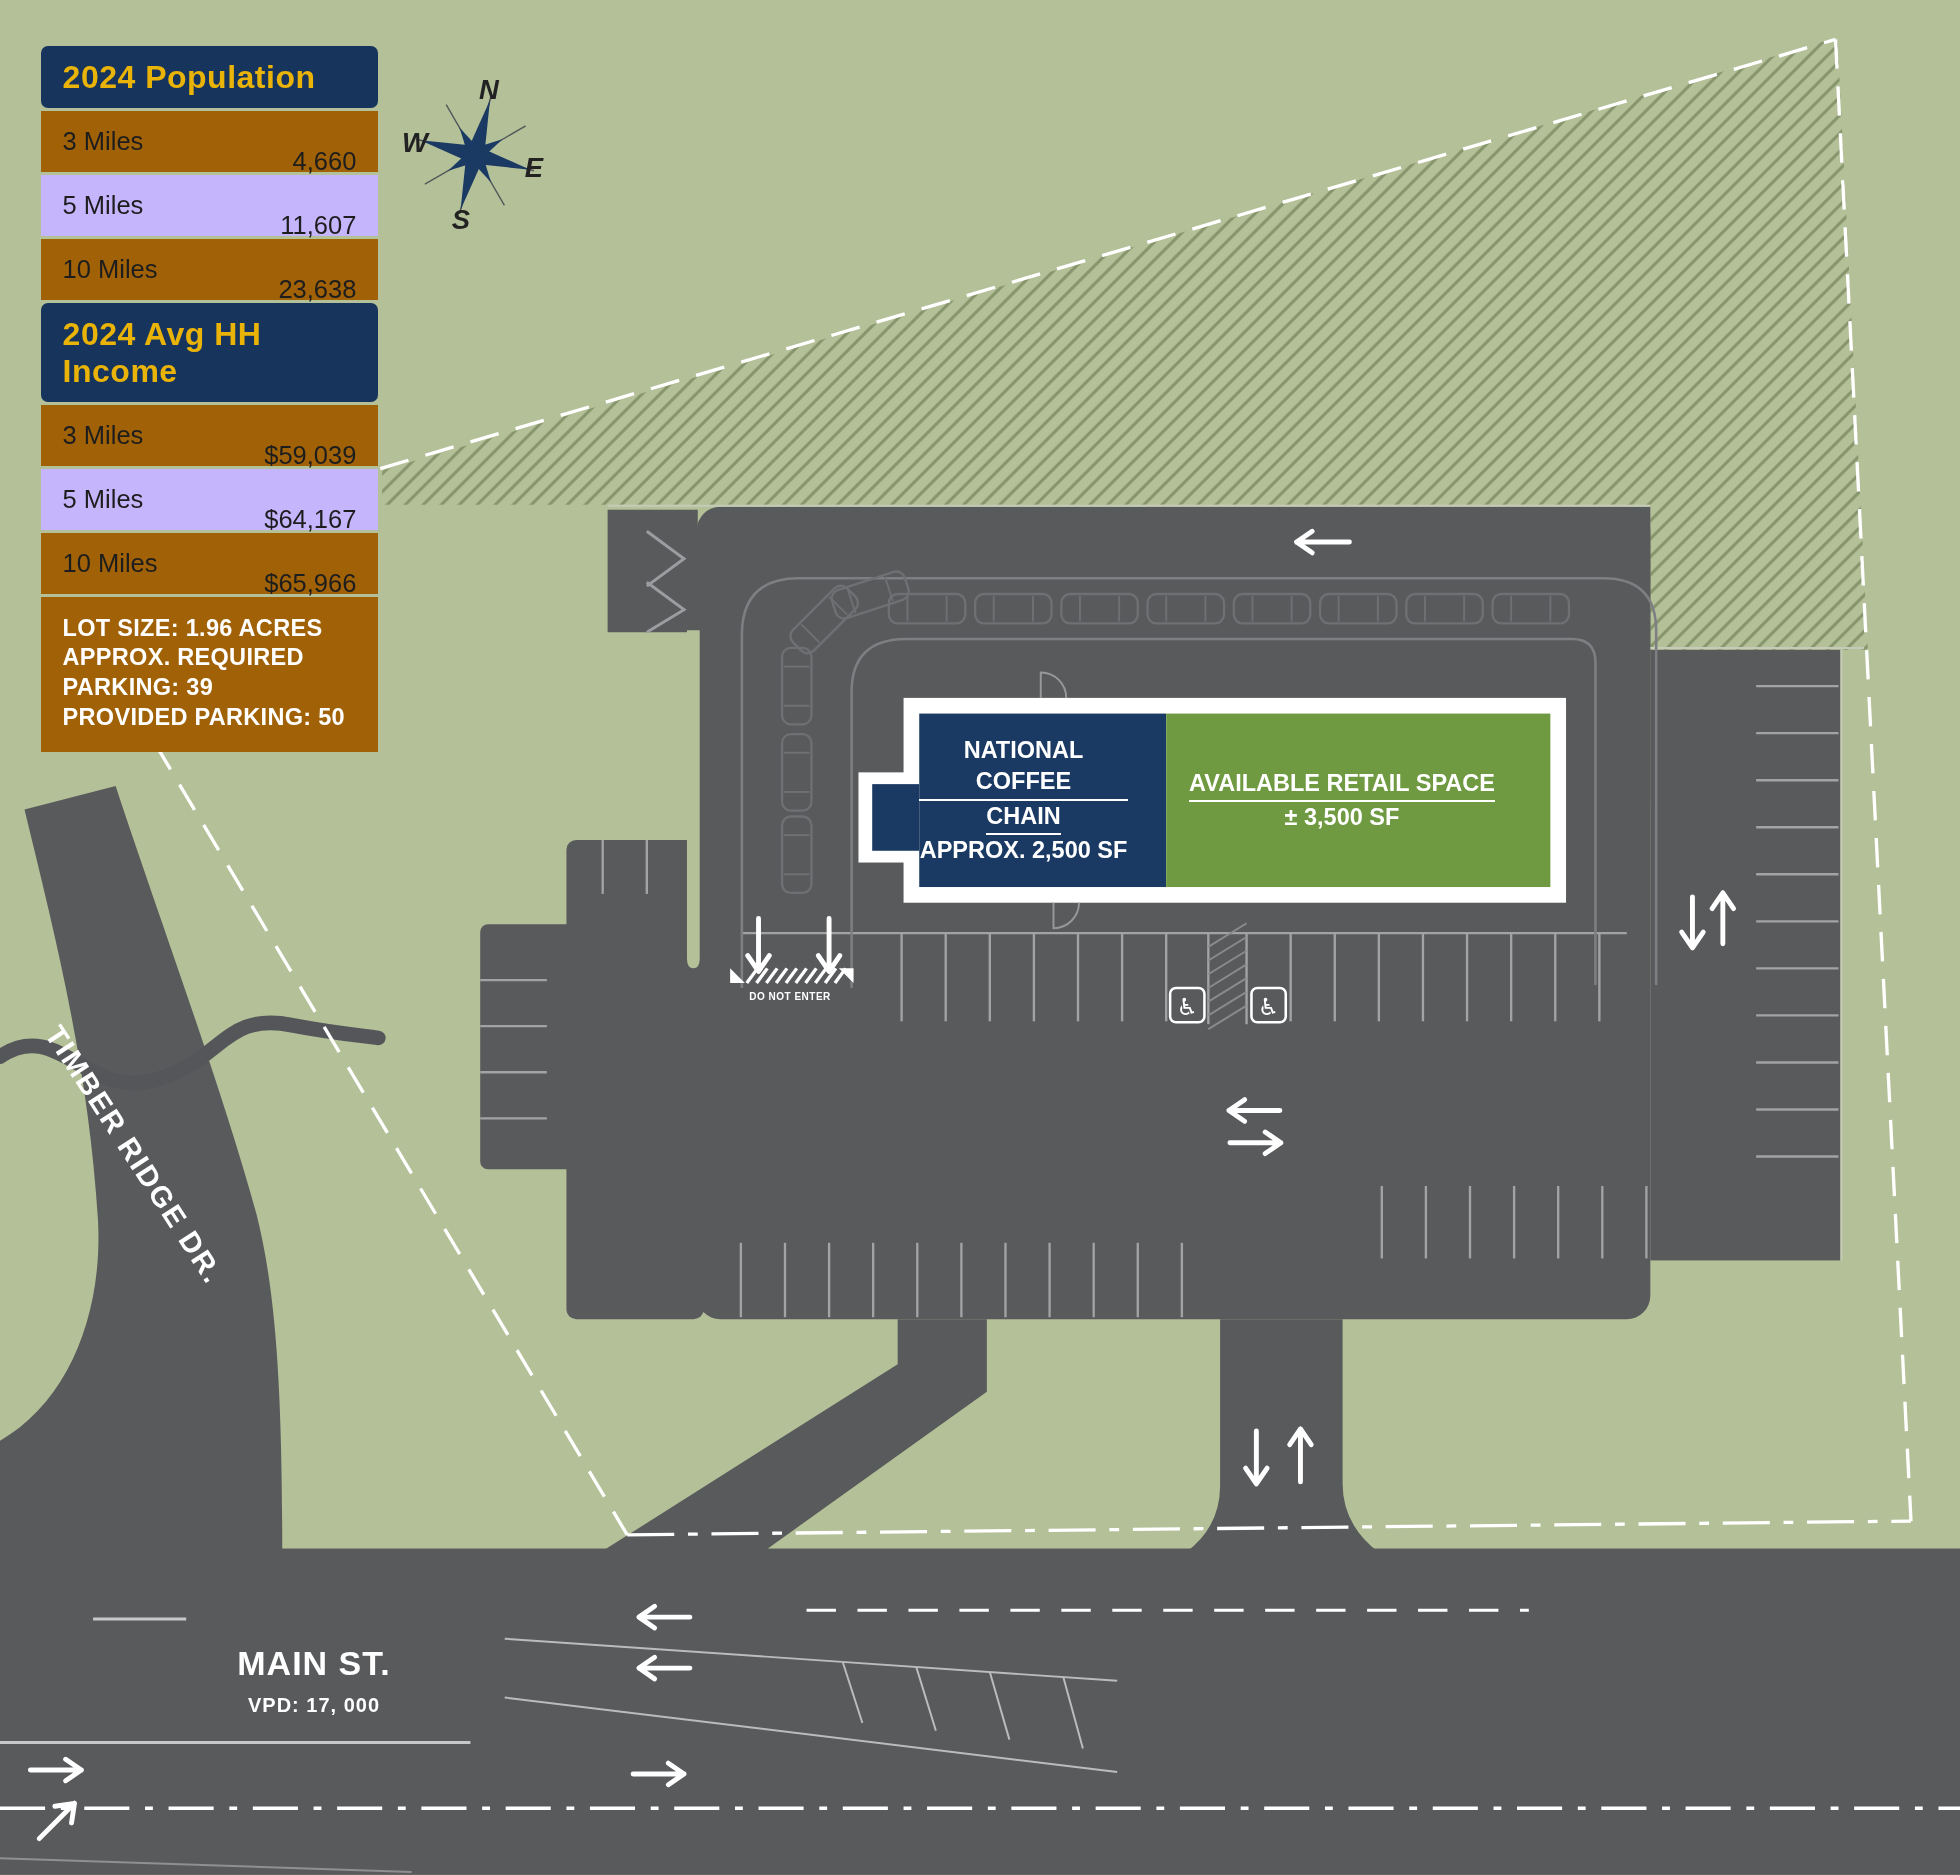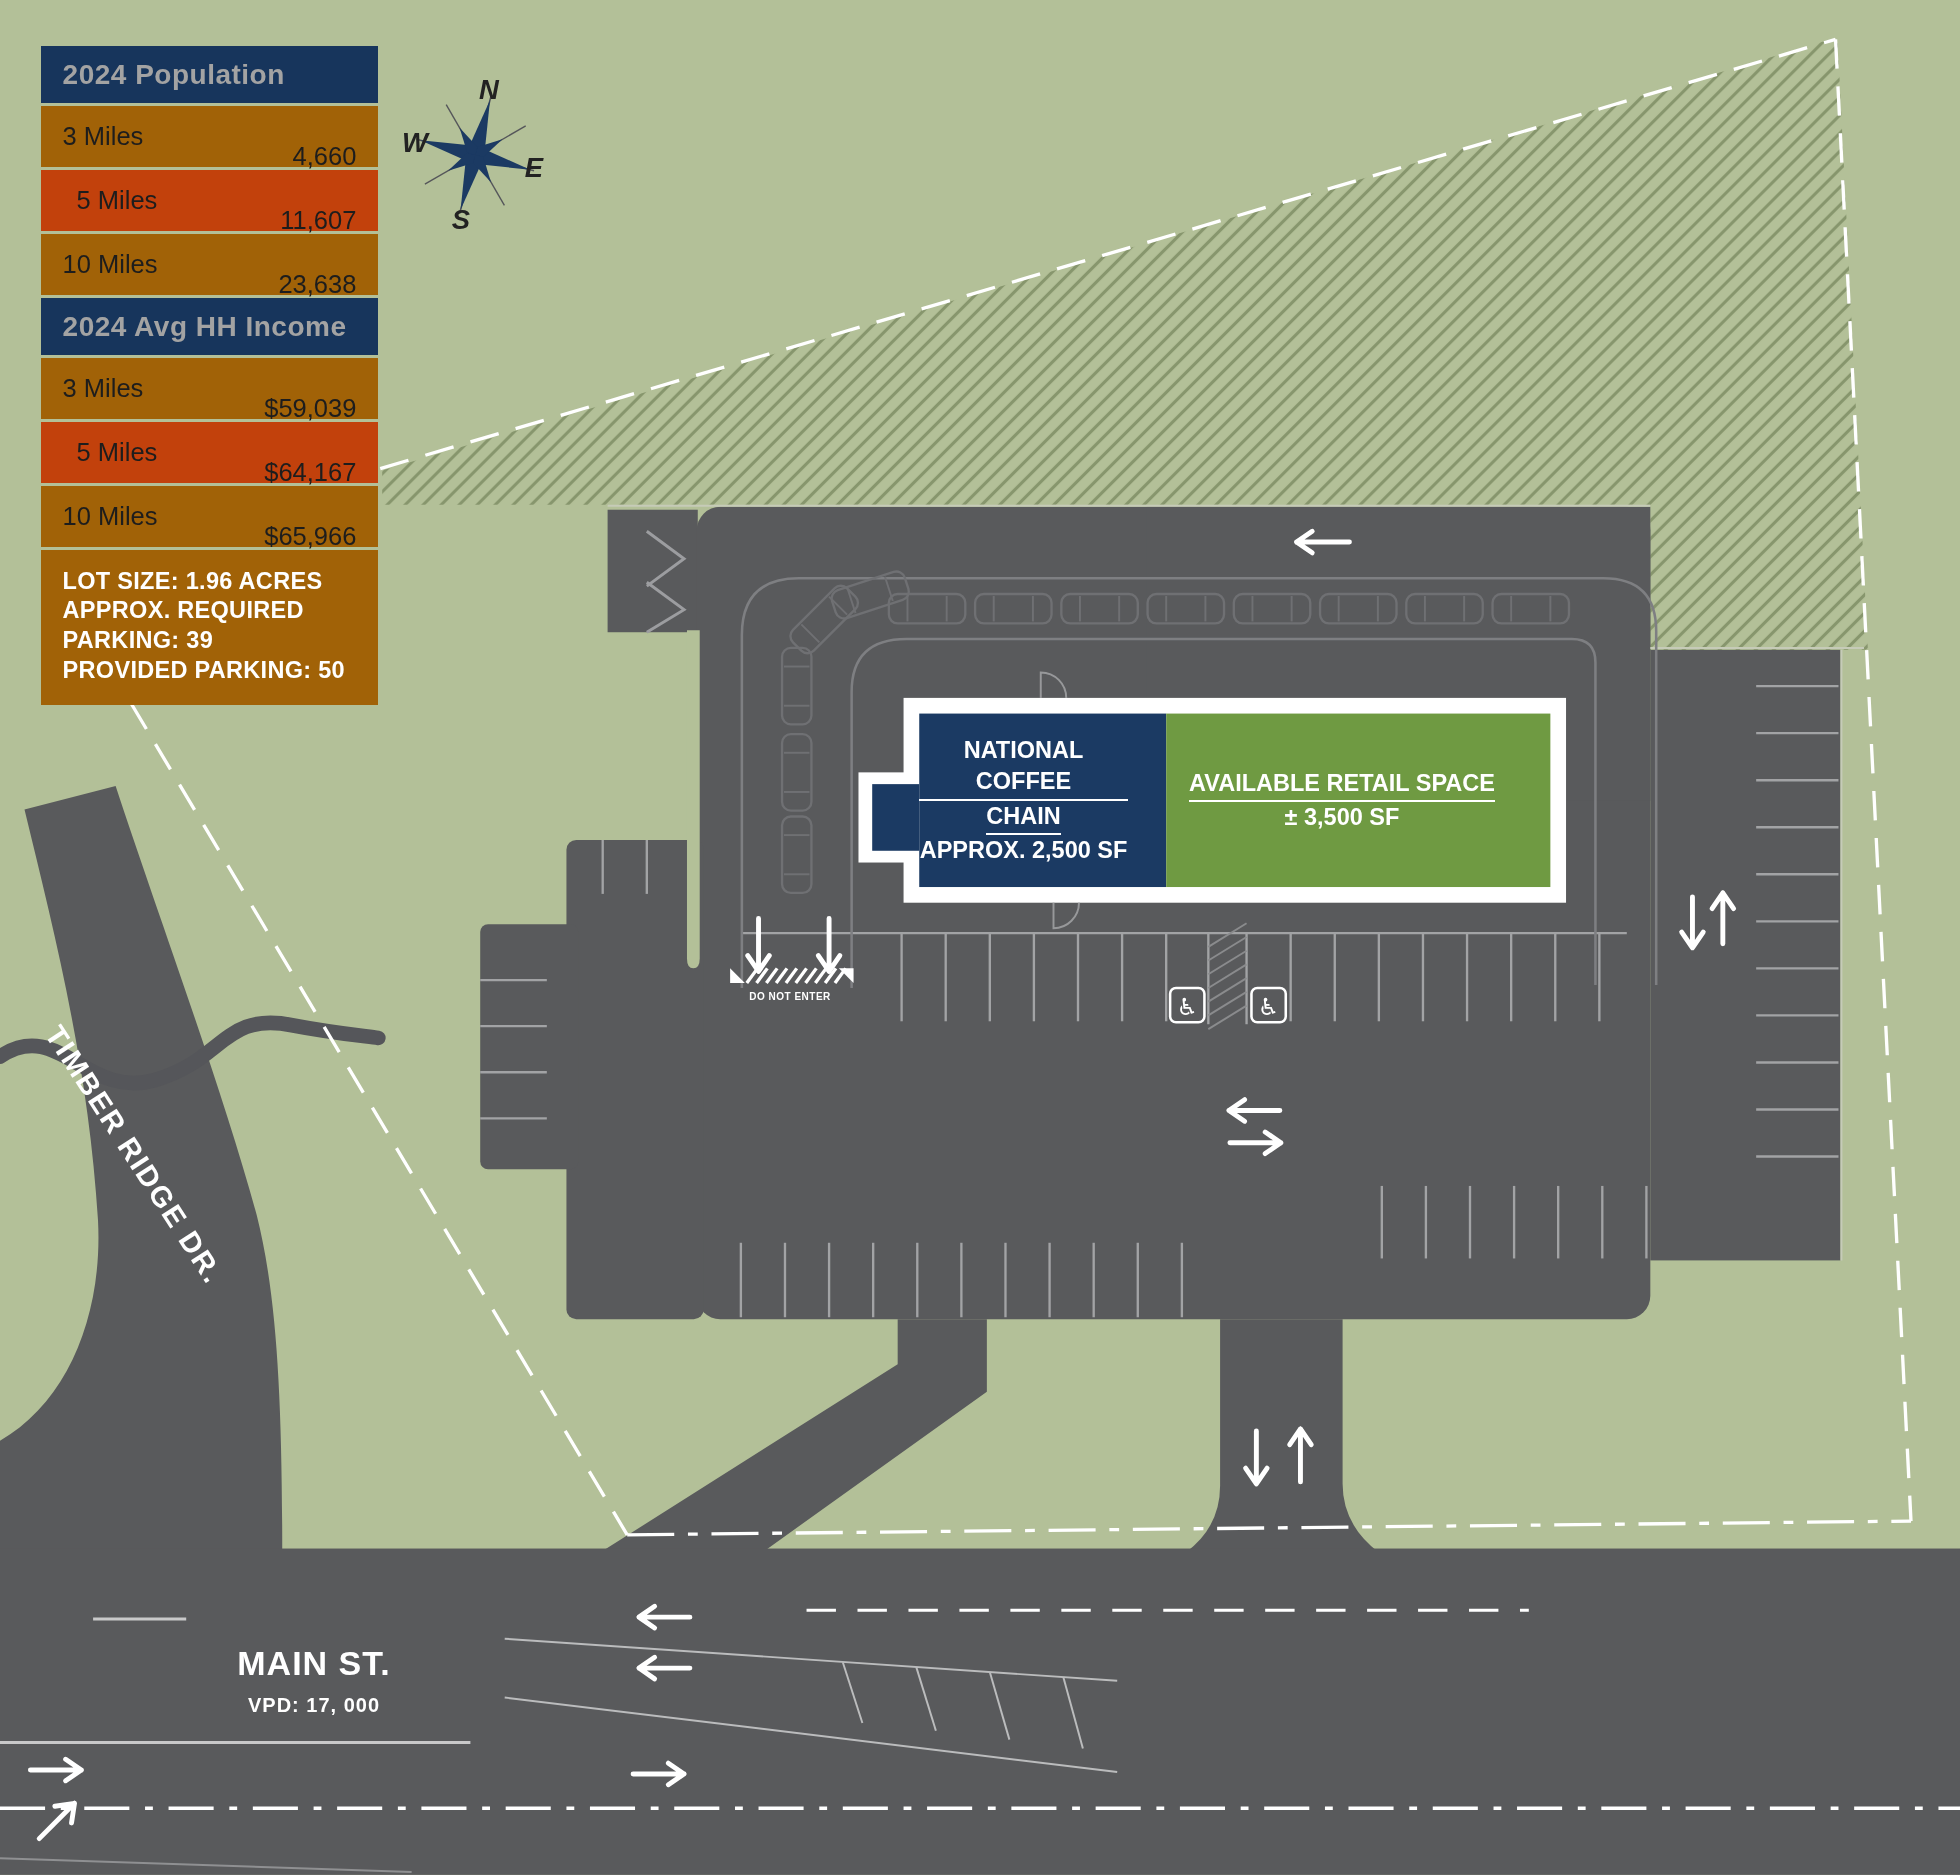--- a/index.html
+++ b/index.html
@@ -1,26 +1,26 @@
 <!DOCTYPE html>
 <html><head>
 <meta charset="utf-8">
 <style>
   html,body{margin:0;padding:0;width:1960px;height:1875px;}
   body{font-family:"Liberation Sans",sans-serif;}
   .stage{position:relative;width:1960px;height:1875px;background:#b3c098;overflow:hidden;}
   .stage svg.base{position:absolute;left:0;top:0;}
   
   .panel{position:absolute;left:41px;top:46px;width:337px;z-index:5;}
-  .panel .hdr{background:#17355c;color:#a3a3a3;font-size:28px;font-weight:700;
-    padding:12.7px 0 12.7px 21.6px;letter-spacing:0.5px;}
+  .panel .hdr{background:#17355c;color:#eab308;font-size:32px;font-weight:700;
+    padding:12.7px 0 12.7px 21.6px;letter-spacing:0.5px;border-radius:7px;}
   .panel .row{display:flex;justify-content:space-between;align-items:center;
     height:61px;font-size:25.5px;color:#1d1d1d;margin-top:2.9px;}
   .panel .row.gray{background:#a16207;}
-  .panel .row.white{background:#c2410c;padding-left:14px;}
+  .panel .row.white{background:#c4b5fd;}
   .panel .row .lbl{padding-left:21.6px;}
   .panel .row .val{padding-right:21.6px;margin-top:40px;}
   .panel .hdr.second{margin-top:2.9px;}
   .panel .facts{background:#a16207;color:#fff;font-size:23.5px;font-weight:700;
     line-height:1.27;padding:16.7px 19.6px 18.6px 21.6px;margin-top:2.9px;letter-spacing:0.3px;}
   
   .cletter{position:absolute;transform:translate(-50%,-50%);font-size:27.4px;
     font-style:italic;font-weight:600;color:#222;z-index:4;}
   
   .unit-label{position:absolute;display:flex;flex-direction:column;align-items:center;

